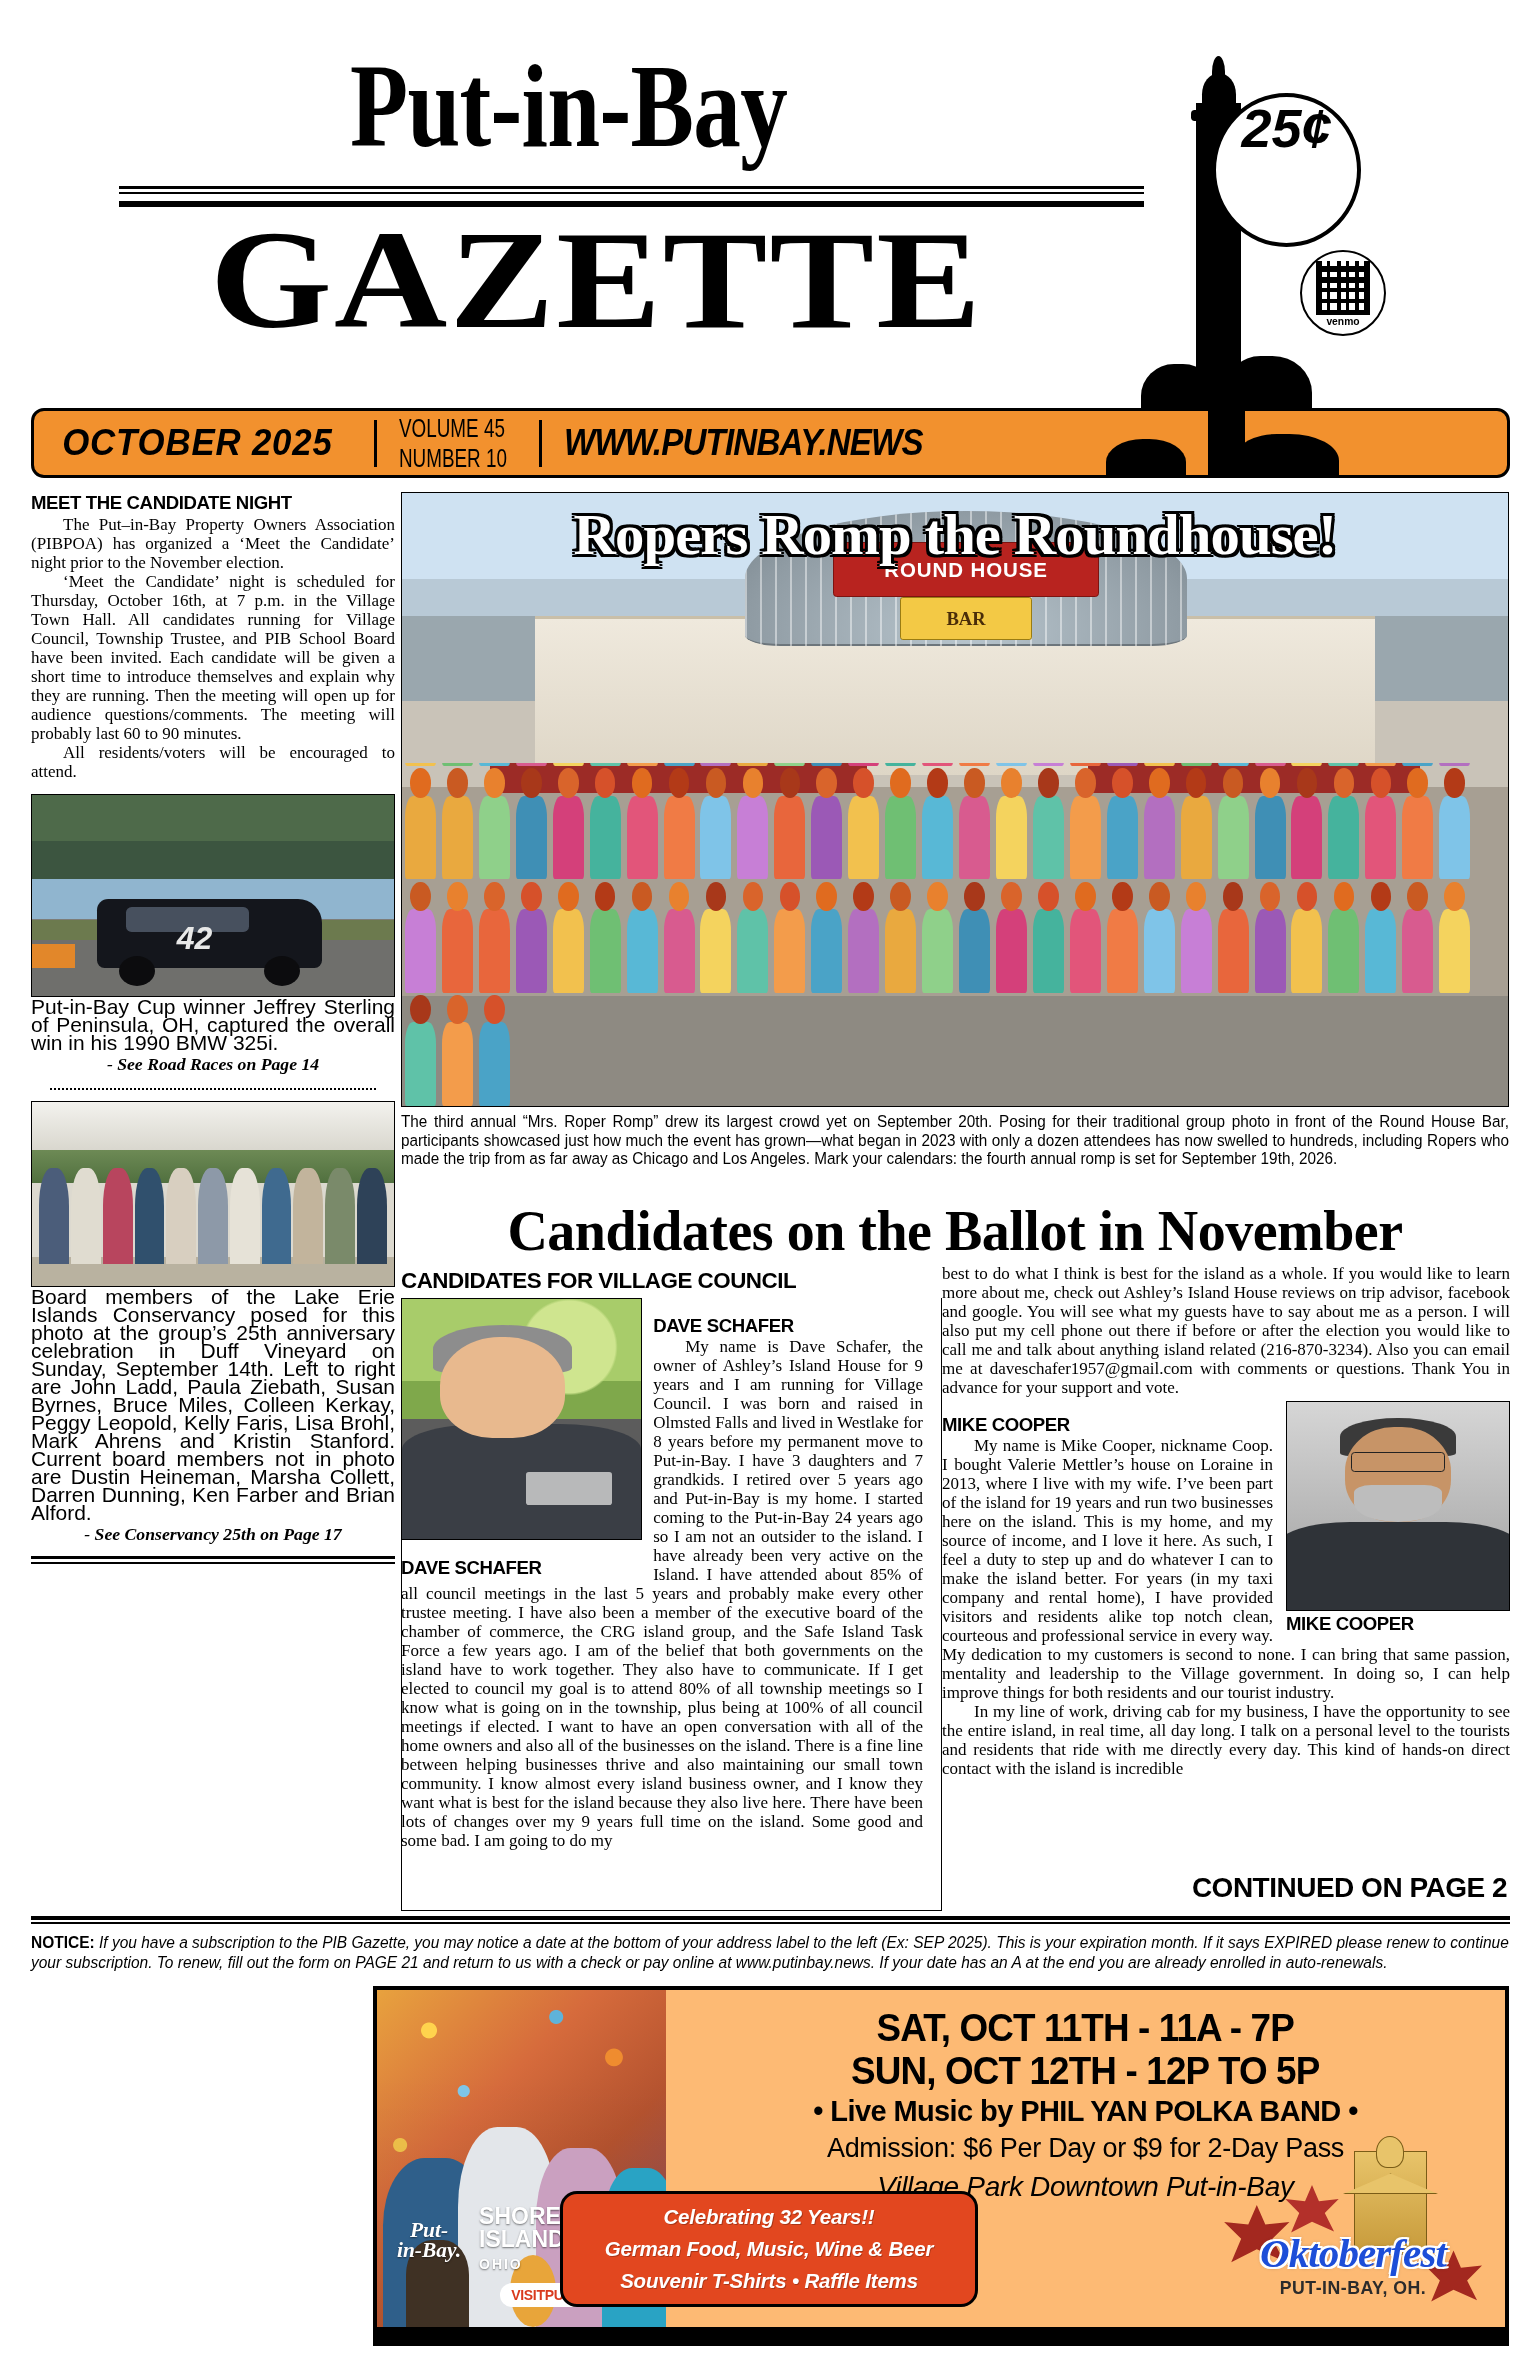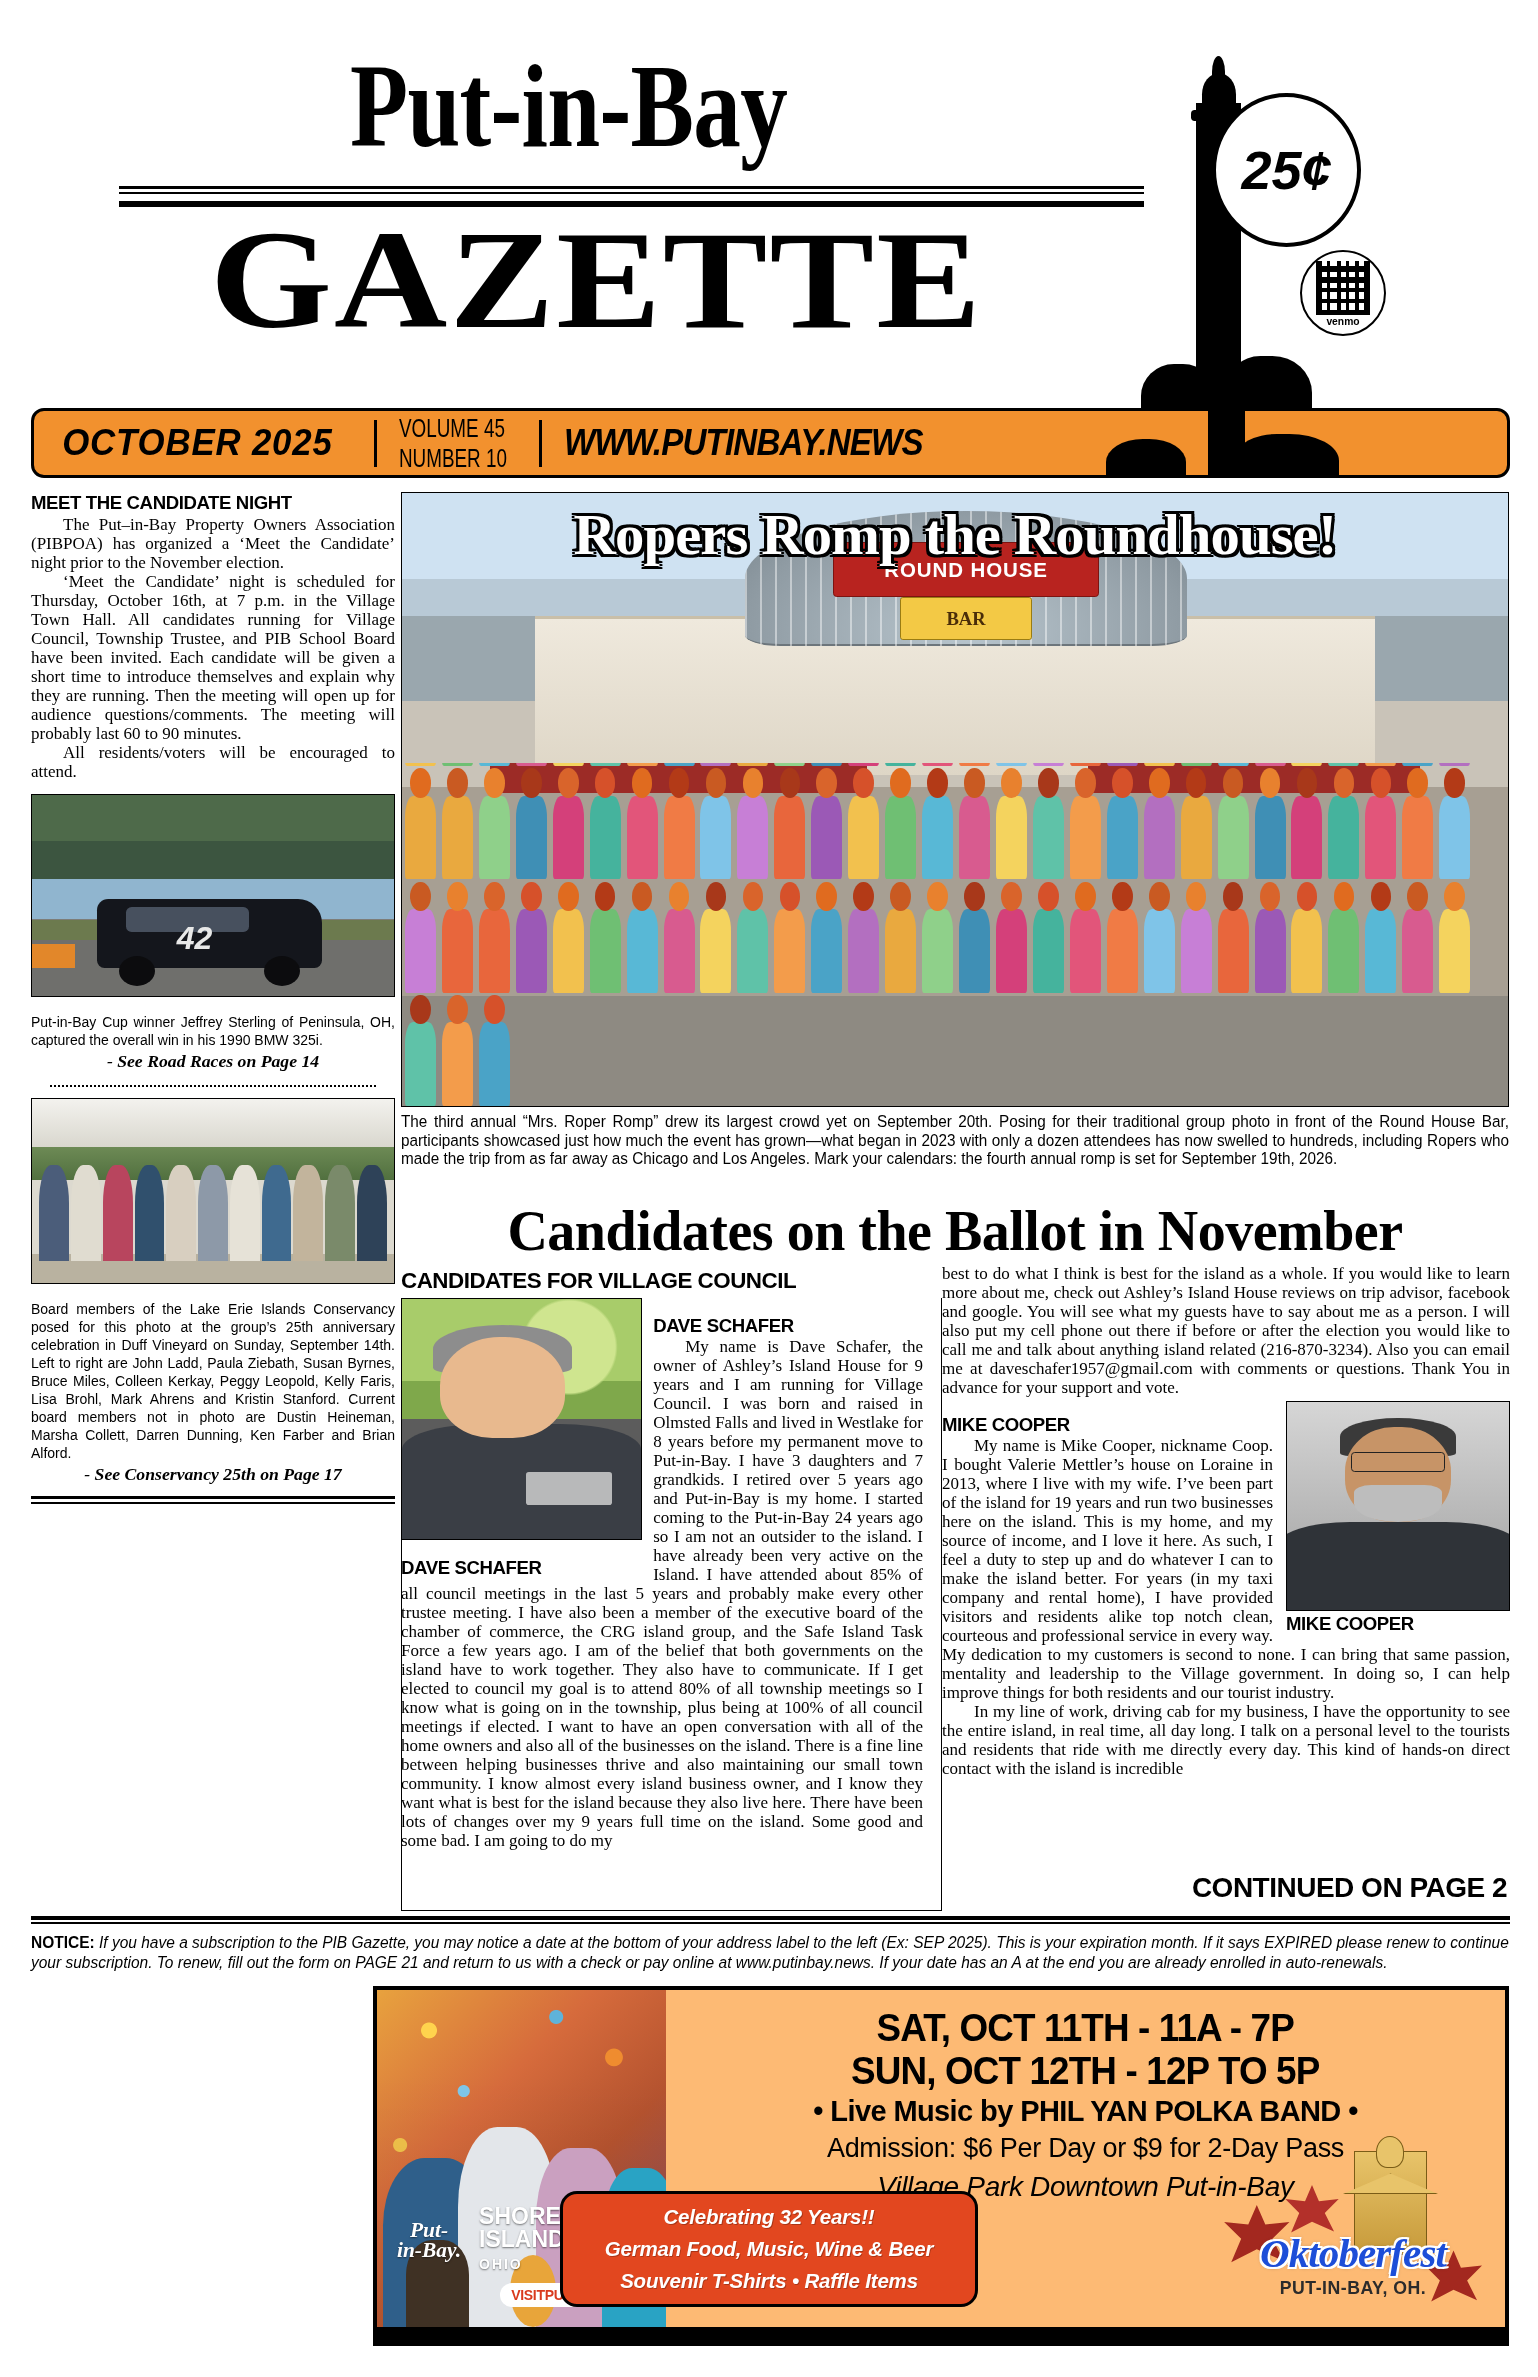--- a/index.html
+++ b/index.html
@@ -49,21 +49,21 @@
   .mon-ring{ position:absolute; left:58px; top:54px; width:56px; height:11.2px; background:#000; border-radius:3.7px;}
   .mon-tree1{position:absolute; left:7.5px; top:308px; width:75px; height:73px; background:#000;
              border-radius:44% 44% 8% 8%;}
   .mon-tree2{position:absolute; left:93px; top:300px; width:86px; height:80px; background:#000;
              border-radius:40% 46% 8% 8%;}
   .mon-base {position:absolute; left:0px; top:365px; width:186px; height:17px; background:#000; border-radius:5.6px;}
 
   .price-circle {
     position:absolute; left:1212px; top:93px; width:149px; height:154px;
     border:4.7px solid #000; border-radius:50%;
-    display:flex; align-items:center; justify-content:center;
+    display:flex; justify-content:center;
     background:#fff;
   }
   .price-circle span {
     font-family:"Liberation Sans", sans-serif;
     font-size:54px; font-weight:700; font-style:italic; color:#000;
   }
   .venmo-circle {
     position:absolute; left:1300px; top:250px; width:86px; height:86px;
     border:2.8px solid #000; border-radius:50%; background:#fff;
     display:flex; flex-direction:column; align-items:center; justify-content:center;
@@ -113,22 +113,22 @@
   }
   p.body {
     font-family:"Liberation Serif", serif;
     font-size:17px; line-height:19px;
     text-align:justify; text-indent:32px; hyphens:auto;
   }
   .photo {
     width:100%; border:1.9px solid #000; position:relative; overflow:hidden; background:#999;
   }
   .cap {
-    font-family:"Liberation Sans", sans-serif; font-size:14px; line-height:18px;
-    text-align:justify; margin-top:16px;
+    font-family:"Liberation Sans", sans-serif; font-size:21px; line-height:18px;
+    text-align:justify; margin-top:1px;
   }
   .cap-ref {
     font-family:"Liberation Serif", serif; font-style:italic; font-weight:700;
     font-size:17.7px; text-align:center; margin-top:1.9px;
   }
   .dotrule { border-top:2.8px dotted #000; margin:13px 18.6px 11.2px 18.6px; }
   .dblrule { margin:11.2px 0 11.2px 0; }
   .dblrule .a { height:2.8px; background:#000; }
   .dblrule .b { height:1.9px; background:#000; margin-top:2.8px; }
 

